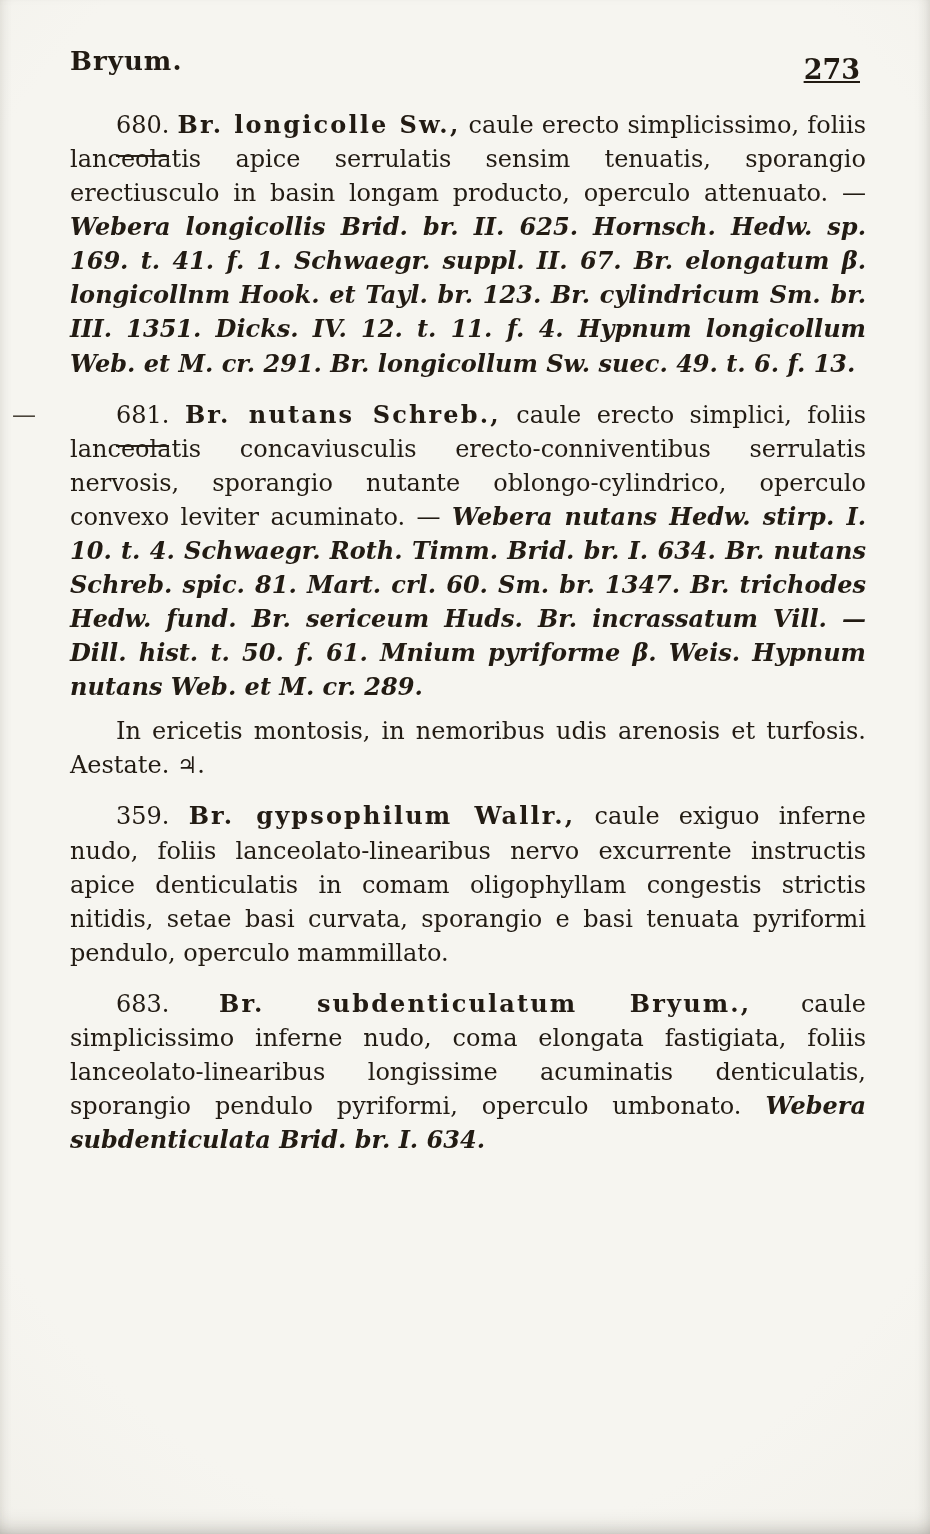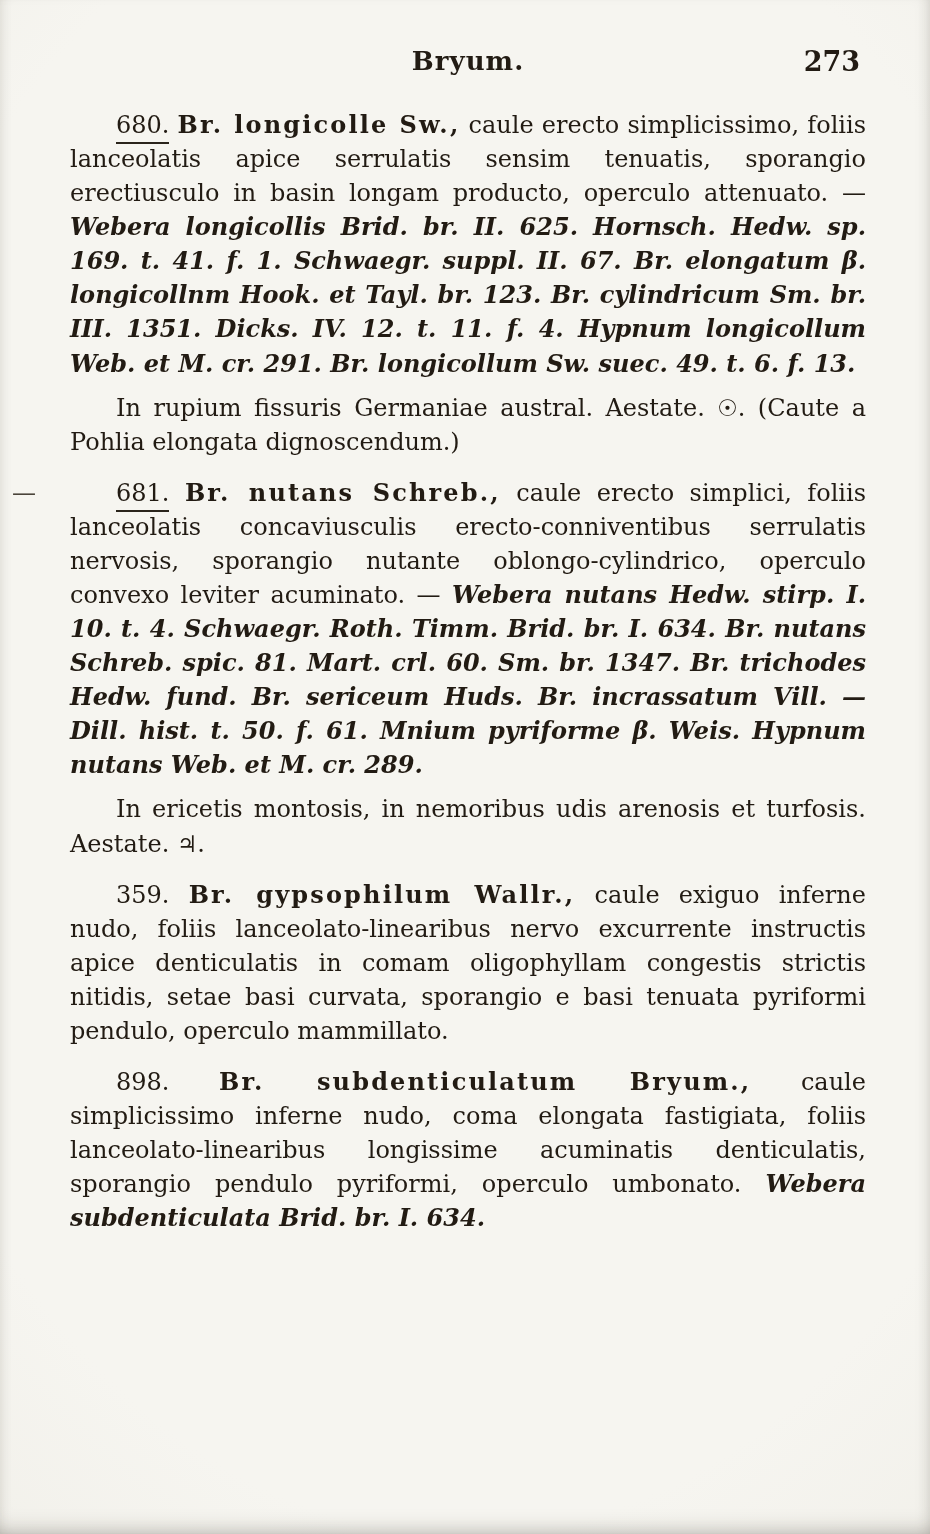--- a/index.html
+++ b/index.html
@@ -24,31 +24,31 @@
     padding: 46px 64px 40px 70px;
   }
   .running-head {
     position: relative;
     height: 44px;
     margin-bottom: 18px;
   }
   .running-title {
     position: absolute;
     left: 0; right: 0;
-    text-align: center;
     font-weight: bold;
     font-size: 26px;
     letter-spacing: 0.04em;
   }
   .page-number {
     position: absolute;
     right: 6px;
-    top: 0;
+    top: 8px;
     font-weight: bold;
     font-size: 27px;
+    text-decoration: underline;
   }
   .text-block {
     font-size: 24px;
     line-height: 1.42;
   }
   .para {
     margin: 0;
     text-indent: 46px;
     text-align: justify;
     position: relative;
@@ -58,21 +58,21 @@
   .species {
     font-weight: bold;
     letter-spacing: 0.09em;
   }
   .syn {
     font-style: italic;
     font-weight: bold;
   }
   .num {
     border-bottom: 2px solid #2a241b;
-    padding-bottom: 3px;
+    padding-bottom: 16px;
   }
   .sym {
     font-family: "DejaVu Sans", sans-serif;
     font-size: 0.95em;
   }
   .margin-mark {
     position: absolute;
     left: -58px;
     top: 0;
     text-indent: 0;
@@ -87,26 +87,25 @@
 
   <div class="running-head">
     <div class="running-title">Bryum.</div>
     <div class="page-number">273</div>
   </div>
 
   <div class="text-block">
 
     <p class="para gap-s"><span class="num">680.</span><span class="plain"> </span><span class="species">Br. longicolle Sw.,</span><span class="plain"> caule erecto simplicissimo, foliis lanceolatis apice serrulatis sensim tenuatis, sporangio erectiusculo in basin longam producto, operculo attenuato. — </span><span class="syn">Webera longicollis Brid. br. II. 625. Hornsch. Hedw. sp. 169. t. 41. f. 1. Schwaegr. suppl. II. 67. Br. elongatum β. longicollnm Hook. et Tayl. br. 123. Br. cylindricum Sm. br. III. 1351. Dicks. IV. 12. t. 11. f. 4. Hypnum longicollum Web. et M. cr. 291. Br. longicollum Sw. suec. 49. t. 6. f. 13.</span></p>
 
-    <p class="para gap-s"><span class="plain">In rupium fissuris Germaniae austral. Aestate. </span><span class="sym">☉</span><span class="plain">. (Caute a Pohlia elongata dignoscendum.)</span></p>
 
     <p class="para gap-m"><span class="margin-mark">—</span><span class="num">681.</span><span class="plain"> </span><span class="species">Br. nutans Schreb.,</span><span class="plain"> caule erecto simplici, foliis lanceolatis concaviusculis erecto-conniventibus serrulatis nervosis, sporangio nutante oblongo-cylindrico, operculo convexo leviter acuminato. — </span><span class="syn">Webera nutans Hedw. stirp. I. 10. t. 4. Schwaegr. Roth. Timm. Brid. br. I. 634. Br. nutans Schreb. spic. 81. Mart. crl. 60. Sm. br. 1347. Br. trichodes Hedw. fund. Br. sericeum Huds. Br. incrassatum Vill. — Dill. hist. t. 50. f. 61. Mnium pyriforme β. Weis. Hypnum nutans Web. et M. cr. 289.</span></p>
 
     <p class="para gap-s"><span class="plain">In ericetis montosis, in nemoribus udis arenosis et turfosis. Aestate. </span><span class="sym">♃</span><span class="plain">.</span></p>
 
     <p class="para gap-m"><span class="plain">359. </span><span class="species">Br. gypsophilum Wallr.,</span><span class="plain"> caule exiguo inferne nudo, foliis lanceolato-linearibus nervo excurrente instructis apice denticulatis in comam oligophyllam congestis strictis nitidis, setae basi curvata, sporangio e basi tenuata pyriformi pendulo, operculo mammillato.</span></p>
 
 
-    <p class="para gap-m"><span class="plain">898. </span><span class="species">Br. subdenticulatum Bryum.,</span><span class="plain"> caule simplicissimo inferne nudo, coma elongata fastigiata, foliis lanceolato-linearibus longissime acuminatis denticulatis, sporangio pendulo pyriformi, operculo umbonato. </span><span class="syn">Webera subdenticulata Brid. br. I. 634.</span></p>
+    <p class="para gap-m"><span class="plain">683. </span><span class="species">Br. subdenticulatum Bryum.,</span><span class="plain"> caule simplicissimo inferne nudo, coma elongata fastigiata, foliis lanceolato-linearibus longissime acuminatis denticulatis, sporangio pendulo pyriformi, operculo umbonato. </span><span class="syn">Webera subdenticulata Brid. br. I. 634.</span></p>
 
 
   </div>
 </div>
 
 </body></html>

